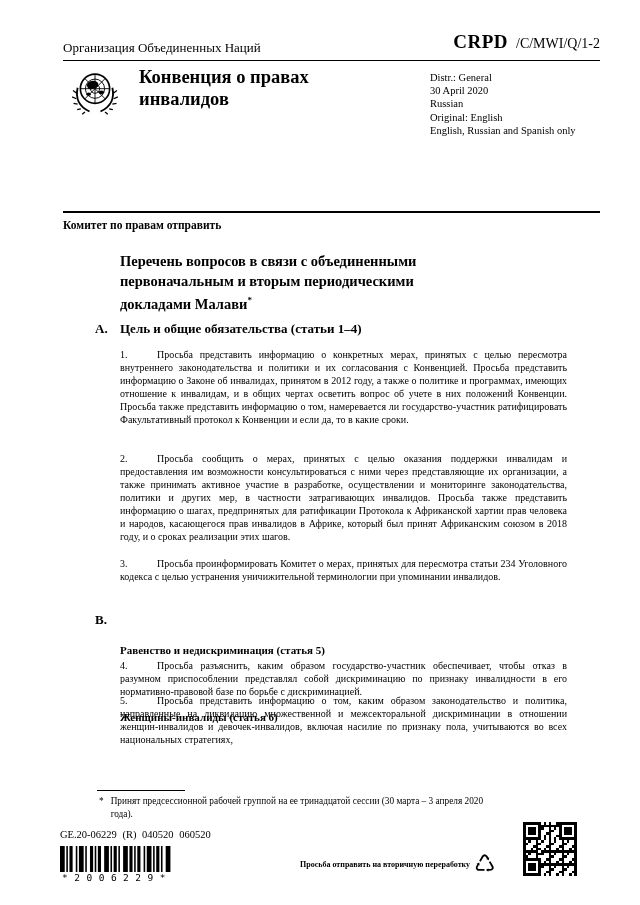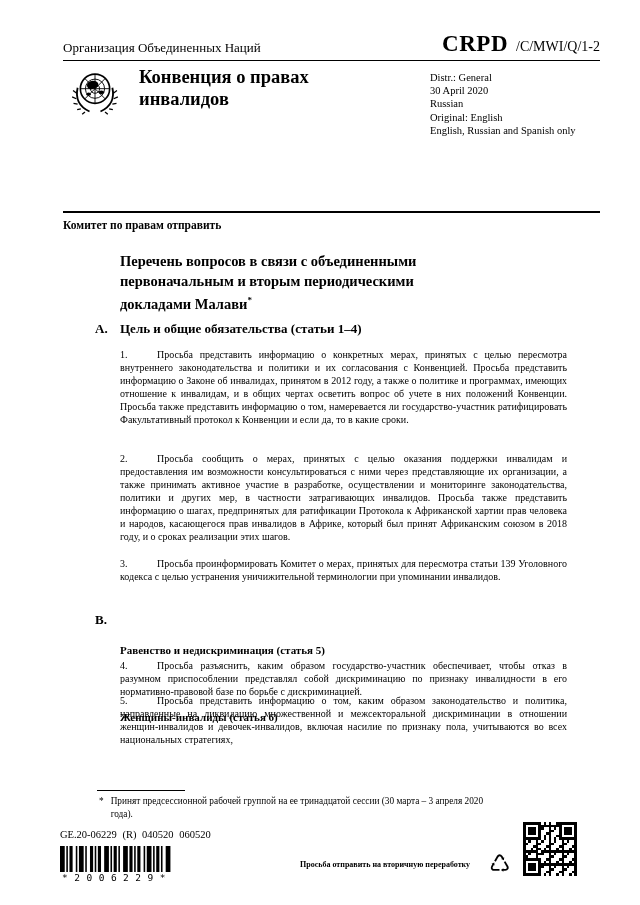--- a/index.html
+++ b/index.html
@@ -9,21 +9,21 @@
     color:#000;
     font-family:"Liberation Serif","DejaVu Serif",serif;
     position:relative;
     overflow:hidden;
   }
   .abs { position:absolute; }
 
   
   #org-name { left:63px; top:40px; font-size:13px;text-align:center; }
   #doc-symbol { right:40px; top:31px; white-space:nowrap; }
-  #doc-symbol .sym-main { font-size:23px; font-weight:bold; letter-spacing:0.5px; }
+  #doc-symbol .sym-main { font-size:19px; font-weight:bold; letter-spacing:0.5px; }
   #doc-symbol .sym-suffix { font-size:14px;padding-left:8px; }
   #rule-top { left:63px; right:40px; top:60px; border-top:1.5px solid #000; }
 
   #emblem { left:63px; top:64px; width:64px; height:64px; }
   #pub-title { left:139px; top:66px; width:215px; font-size:18.5px; font-weight:bold; line-height:22px; }
 
   #meta-block { left:430px; top:71px; font-size:10.5px; line-height:13.2px; }
 
   #rule-mid { left:63px; right:40px; top:211px; border-top:2px solid #000; }
   #committee { left:63px; top:219px; font-size:11.5px; font-weight:bold; }
@@ -52,21 +52,21 @@
   
   #footnote-rule { left:97px; top:790px; width:88px; border-top:1.2px solid #000; }
   #footnote { left:99px; top:795px; width:405px; font-size:9.3px; line-height:12.5px; display:flex; gap:7px; }
   #footnote .fn-text { width:378px; }
 
   
   #ge-number { left:60px; top:829px; font-size:10.5px; word-spacing:3px; }
   #barcode { left:60px; top:846px; width:112px; height:26px; }
   #barcode-text { left:62px; top:872px; font-size:9.5px; letter-spacing:6.5px;
                   font-family:"DejaVu Sans Mono",monospace; }
-  #recycle-line { left:300px; top:852px; width:230px; display:flex; align-items:center; gap:19px; }
+  #recycle-line { left:300px; top:852px; width:230px; display:flex; align-items:center; gap:4px; }
   #recycle-note { font-size:8px; font-weight:bold; white-space:nowrap; }
   #recycle-icon { font-size:24px; line-height:1; font-family:"DejaVu Sans",sans-serif; font-weight:normal; }
   #qr-code { left:523px; top:822px; width:54px; height:54px; }
 </style>
 </head>
 <body>
 
 <div class="abs" id="org-name">Организация Объединенных Наций</div>
 
 <div class="abs" id="doc-symbol">
@@ -132,21 +132,21 @@
 
 <p class="abs para" id="p1">
   <span class="num">1.</span><span>Просьба представить информацию о конкретных мерах, принятых с целью пересмотра внутреннего законодательства и политики и их согласования с Конвенцией. Просьба представить информацию о Законе об инвалидах, принятом в 2012 году, а также о политике и программах, имеющих отношение к инвалидам, и в общих чертах осветить вопрос об учете в них положений Конвенции. Просьба также представить информацию о том, намеревается ли государство-участник ратифицировать Факультативный протокол к Конвенции и если да, то в какие сроки.</span>
 </p>
 
 <p class="abs para" id="p2">
   <span class="num">2.</span><span>Просьба сообщить о мерах, принятых с целью оказания поддержки инвалидам и предоставления им возможности консультироваться с ними через представляющие их организации, а также принимать активное участие в разработке, осуществлении и мониторинге законодательства, политики и других мер, в частности затрагивающих инвалидов. Просьба также представить информацию о шагах, предпринятых для ратификации Протокола к Африканской хартии прав человека и народов, касающегося прав инвалидов в Африке, который был принят Африканским союзом в 2018 году, и о сроках реализации этих шагов.</span>
 </p>
 
 <p class="abs para" id="p3">
-  <span class="num">3.</span><span>Просьба проинформировать Комитет о мерах, принятых для пересмотра статьи 139 Уголовного кодекса с целью устранения уничижительной терминологии при упоминании инвалидов.</span>
+  <span class="num">3.</span><span>Просьба проинформировать Комитет о мерах, принятых для пересмотра статьи 234 Уголовного кодекса с целью устранения уничижительной терминологии при упоминании инвалидов.</span>
 </p>
 
 <div class="abs section-heading" id="section-b">
   <span class="lbl">B.</span>
 </div>
 
 <div class="abs sub-heading" id="sub-equality">Равенство и недискриминация (статья 5)</div>
 
 <p class="abs para" id="p4">
   <span class="num">4.</span><span>Просьба разъяснить, каким образом государство-участник обеспечивает, чтобы отказ в разумном приспособлении представлял собой дискриминацию по признаку инвалидности в его нормативно-правовой базе по борьбе с дискриминацией.</span>

